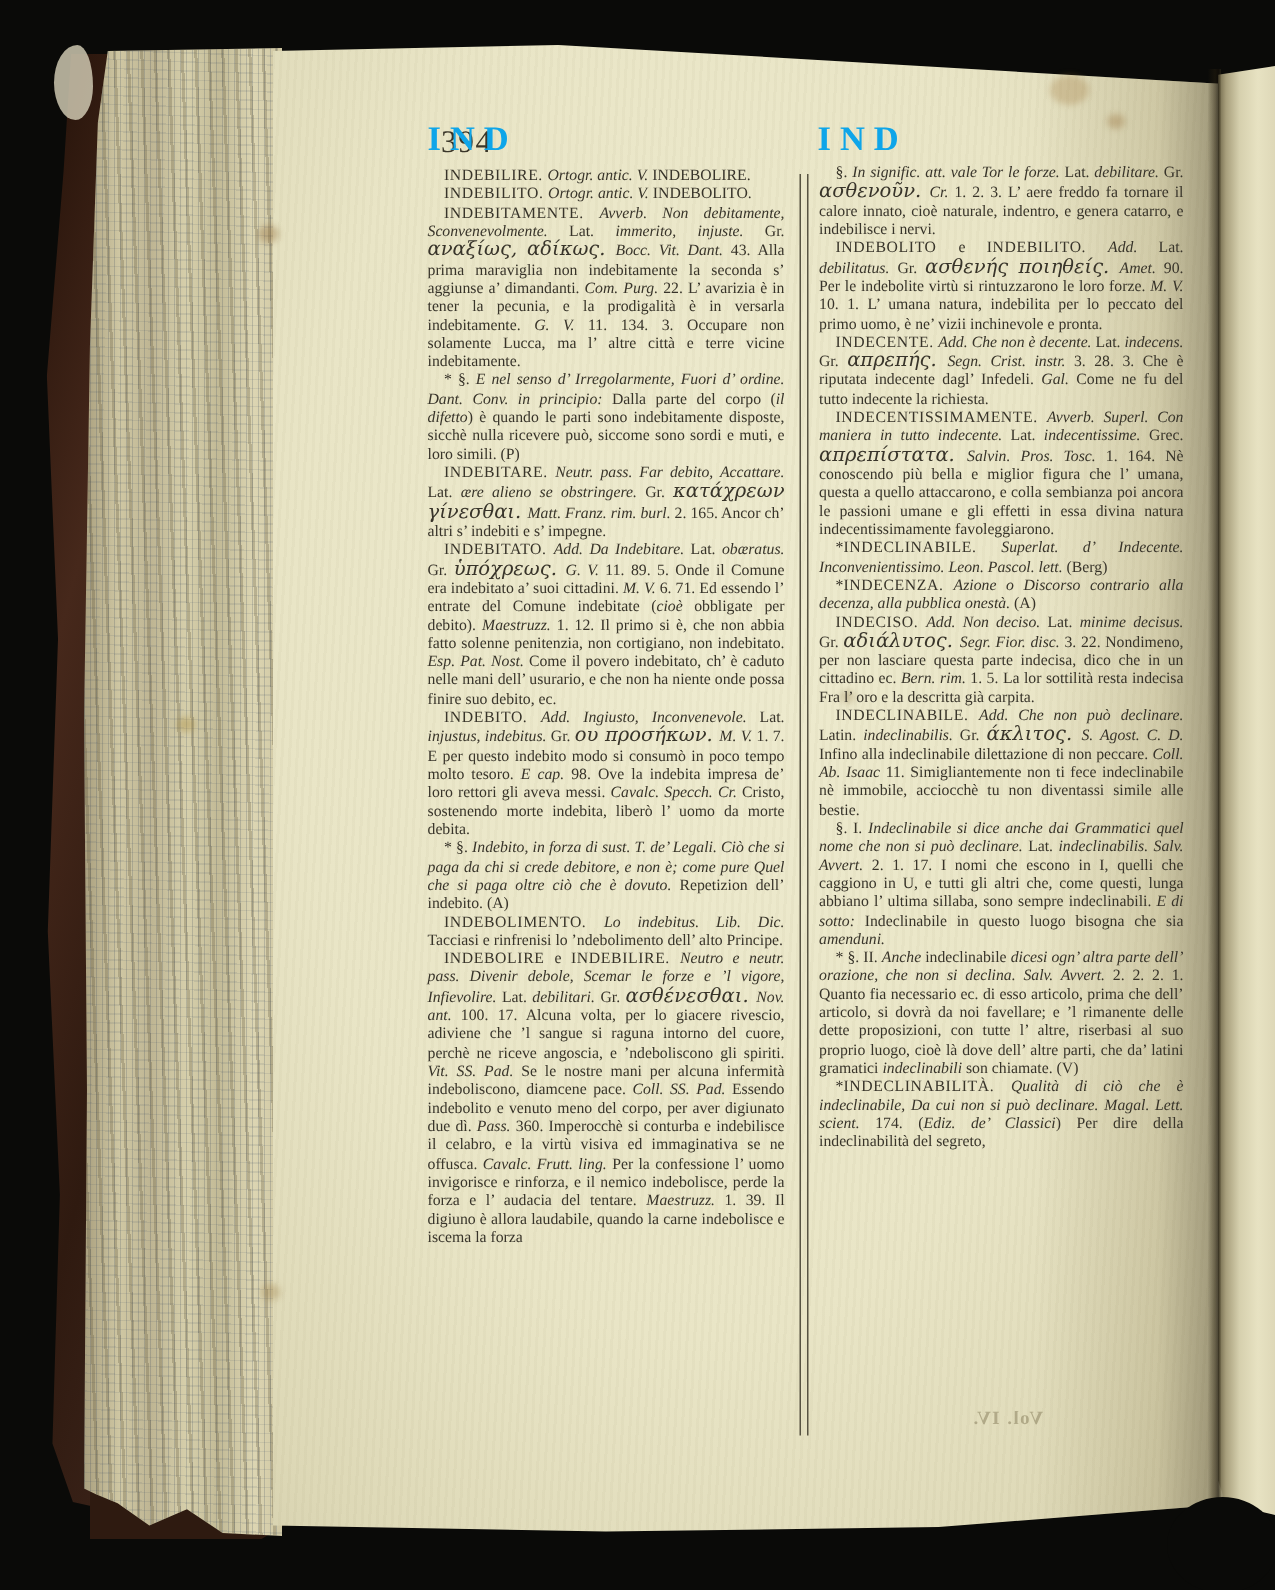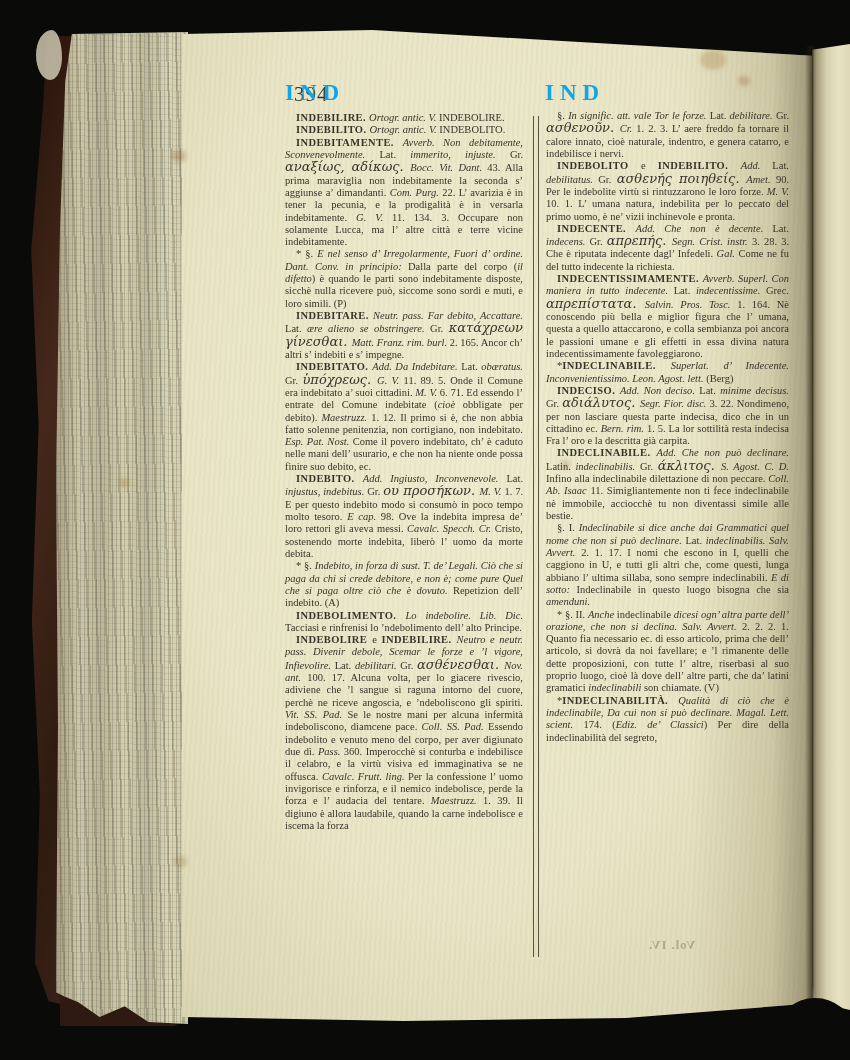--- a/index.html
+++ b/index.html
@@ -46,21 +46,21 @@
   .coltitle{position:absolute;top:80px;font-weight:bold;font-size:23px;letter-spacing:6px;color:#0ea5e9;text-align:left;}
   .coltitle.left{left:285px;width:238px;}
   .coltitle.right{left:545px;width:243px;}
   .divider{position:absolute;left:533px;top:116px;height:841px;width:4px;
     border-left:1.4px solid rgba(62,58,44,.85);border-right:1.4px solid rgba(62,58,44,.85);}
   .col{position:absolute;text-align:justify;font-size:10.5px;line-height:12.32px;color:#38342a;}
   .colL{left:285px;top:112px;width:238px;}
   .colR{left:546px;top:110px;width:243px;}
   .col p{margin:0;text-indent:11px;}
   .col p.no-indent{text-indent:0;}
-  .run-hw{font-weight:bold;letter-spacing:.4px;}
+  .run-hw{font-weight:normal;letter-spacing:.4px;}
   .run-i{font-style:italic;}
   .run-g{font-style:italic;font-family:"DejaVu Serif",serif;font-size:13px;margin-top:44px;}
   .ghost{position:absolute;left:648px;top:938px;transform:scaleX(-1);color:rgba(130,120,85,.5);
     font-weight:bold;font-size:12.5px;letter-spacing:1px;}
 </style>
 </head>
 <body>
 
 <div class="scene">
   <div class="leather"></div>
@@ -85,29 +85,30 @@
     <div class="divider"></div>
     <div class="col colL">
         <p class="entry"><span class="run-hw">INDEBILIRE. </span><span class="run-i">Ortogr. antic. V. </span><span class="run-n">INDEBOLIRE.</span></p>
         <p class="entry"><span class="run-hw">INDEBILITO. </span><span class="run-i">Ortogr. antic. V. </span><span class="run-n">INDEBOLITO.</span></p>
         <p class="entry"><span class="run-hw">INDEBITAMENTE. </span><span class="run-i">Avverb. Non debitamente, Sconvenevolmente. </span><span class="run-n">Lat. </span><span class="run-i">immerito, injuste. </span><span class="run-n">Gr. </span><span class="run-g">αναξίως, αδίκως. </span><span class="run-i">Bocc. Vit. Dant. </span><span class="run-n">43. Alla prima maraviglia non indebitamente la seconda s’ aggiunse a’ dimandanti. </span><span class="run-i">Com. Purg. </span><span class="run-n">22. L’ avarizia è in tener la pecunia, e la prodigalità è in versarla indebitamente. </span><span class="run-i">G. V. </span><span class="run-n">11. 134. 3. Occupare non solamente Lucca, ma l’ altre città e terre vicine indebitamente.</span></p>
         <p class="entry"><span class="run-n">* §. </span><span class="run-i">E nel senso d’ Irregolarmente, Fuori d’ ordine. Dant. Conv. in principio: </span><span class="run-n">Dalla parte del corpo (</span><span class="run-i">il difetto</span><span class="run-n">) è quando le parti sono indebitamente disposte, sicchè nulla ricevere può, siccome sono sordi e muti, e loro simili. (P)</span></p>
         <p class="entry"><span class="run-hw">INDEBITARE. </span><span class="run-i">Neutr. pass. Far debito, Accattare. </span><span class="run-n">Lat. </span><span class="run-i">ære alieno se obstringere. </span><span class="run-n">Gr. </span><span class="run-g">κατάχρεων γίνεσθαι. </span><span class="run-i">Matt. Franz. rim. burl. </span><span class="run-n">2. 165. Ancor ch’ altri s’ indebiti e s’ impegne.</span></p>
         <p class="entry"><span class="run-hw">INDEBITATO. </span><span class="run-i">Add. Da Indebitare. </span><span class="run-n">Lat. </span><span class="run-i">obæratus. </span><span class="run-n">Gr. </span><span class="run-g">ὑπόχρεως. </span><span class="run-i">G. V. </span><span class="run-n">11. 89. 5. Onde il Comune era indebitato a’ suoi cittadini. </span><span class="run-i">M. V. </span><span class="run-n">6. 71. Ed essendo l’ entrate del Comune indebitate (</span><span class="run-i">cioè </span><span class="run-n">obbligate per debito). </span><span class="run-i">Maestruzz. </span><span class="run-n">1. 12. Il primo si è, che non abbia fatto solenne penitenzia, non cortigiano, non indebitato. </span><span class="run-i">Esp. Pat. Nost. </span><span class="run-n">Come il povero indebitato, ch’ è caduto nelle mani dell’ usurario, e che non ha niente onde possa finire suo debito, ec.</span></p>
         <p class="entry"><span class="run-hw">INDEBITO. </span><span class="run-i">Add. Ingiusto, Inconvenevole. </span><span class="run-n">Lat. </span><span class="run-i">injustus, indebitus. </span><span class="run-n">Gr. </span><span class="run-g">ου προσήκων. </span><span class="run-i">M. V. </span><span class="run-n">1. 7. E per questo indebito modo si consumò in poco tempo molto tesoro. </span><span class="run-i">E cap. </span><span class="run-n">98. Ove la indebita impresa de’ loro rettori gli aveva messi. </span><span class="run-i">Cavalc. Specch. Cr. </span><span class="run-n">Cristo, sostenendo morte indebita, liberò l’ uomo da morte debita.</span></p>
         <p class="entry"><span class="run-n">* §. </span><span class="run-i">Indebito, in forza di sust. T. de’ Legali. Ciò che si paga da chi si crede debitore, e non è; come pure Quel che si paga oltre ciò che è dovuto. </span><span class="run-n">Repetizion dell’ indebito. (A)</span></p>
-        <p class="entry"><span class="run-hw">INDEBOLIMENTO. </span><span class="run-i">Lo indebolire. Lib. Dic. </span><span class="run-n">Tacciasi e rinfrenisi lo ’ndebolimento dell’ alto Principe.</span></p>
+        <p class="entry"><span class="run-hw">INDEBOLIMENTO. </span><span class="run-i">Lo indebitus. Lib. Dic. </span><span class="run-n">Tacciasi e rinfrenisi lo ’ndebolimento dell’ alto Principe.</span></p>
         <p class="entry"><span class="run-hw">INDEBOLIRE </span><span class="run-n">e </span><span class="run-hw">INDEBILIRE. </span><span class="run-i">Neutro e neutr. pass. Divenir debole, Scemar le forze e ’l vigore, Infievolire. </span><span class="run-n">Lat. </span><span class="run-i">debilitari. </span><span class="run-n">Gr. </span><span class="run-g">ασθένεσθαι. </span><span class="run-i">Nov. ant. </span><span class="run-n">100. 17. Alcuna volta, per lo giacere rivescio, adiviene che ’l sangue si raguna intorno del cuore, perchè ne riceve angoscia, e ’ndeboliscono gli spiriti. </span><span class="run-i">Vit. SS. Pad. </span><span class="run-n">Se le nostre mani per alcuna infermità indeboliscono, diamcene pace. </span><span class="run-i">Coll. SS. Pad. </span><span class="run-n">Essendo indebolito e venuto meno del corpo, per aver digiunato due dì. </span><span class="run-i">Pass. </span><span class="run-n">360. Imperocchè si conturba e indebilisce il celabro, e la virtù visiva ed immaginativa se ne offusca. </span><span class="run-i">Cavalc. Frutt. ling. </span><span class="run-n">Per la confessione l’ uomo invigorisce e rinforza, e il nemico indebolisce, perde la forza e l’ audacia del tentare. </span><span class="run-i">Maestruzz. </span><span class="run-n">1. 39. Il digiuno è allora laudabile, quando la carne indebolisce e iscema la forza</span></p>
       </div>
     <div class="col colR">
         <p class="entry"><span class="run-n">§. </span><span class="run-i">In signific. att. vale Tor le forze. </span><span class="run-n">Lat. </span><span class="run-i">debilitare. </span><span class="run-n">Gr. </span><span class="run-g">ασθενοῦν. </span><span class="run-i">Cr. </span><span class="run-n">1. 2. 3. L’ aere freddo fa tornare il calore innato, cioè naturale, indentro, e genera catarro, e indebilisce i nervi.</span></p>
         <p class="entry"><span class="run-hw">INDEBOLITO </span><span class="run-n">e </span><span class="run-hw">INDEBILITO. </span><span class="run-i">Add. </span><span class="run-n">Lat. </span><span class="run-i">debilitatus. </span><span class="run-n">Gr. </span><span class="run-g">ασθενής ποιηθείς. </span><span class="run-i">Amet. </span><span class="run-n">90. Per le indebolite virtù si rintuzzarono le loro forze. </span><span class="run-i">M. V. </span><span class="run-n">10. 1. L’ umana natura, indebilita per lo peccato del primo uomo, è ne’ vizii inchinevole e pronta.</span></p>
         <p class="entry"><span class="run-hw">INDECENTE. </span><span class="run-i">Add. Che non è decente. </span><span class="run-n">Lat. </span><span class="run-i">indecens. </span><span class="run-n">Gr. </span><span class="run-g">απρεπής. </span><span class="run-i">Segn. Crist. instr. </span><span class="run-n">3. 28. 3. Che è riputata indecente dagl’ Infedeli. </span><span class="run-i">Gal. </span><span class="run-n">Come ne fu del tutto indecente la richiesta.</span></p>
         <p class="entry"><span class="run-hw">INDECENTISSIMAMENTE. </span><span class="run-i">Avverb. Superl. Con maniera in tutto indecente. </span><span class="run-n">Lat. </span><span class="run-i">indecentissime. </span><span class="run-n">Grec. </span><span class="run-g">απρεπίστατα. </span><span class="run-i">Salvin. Pros. Tosc. </span><span class="run-n">1. 164. Nè conoscendo più bella e miglior figura che l’ umana, questa a quello attaccarono, e colla sembianza poi ancora le passioni umane e gli effetti in essa divina natura indecentissimamente favoleggiarono.</span></p>
-        <p class="entry"><span class="run-n">*</span><span class="run-hw">INDECLINABILE. </span><span class="run-i">Superlat. d’ Indecente. Inconvenientissimo. Leon. Agost. lett. </span><span class="run-n">(Berg)</span></p>
+        <p class="entry"><span class="run-n">*</span><span class="run-hw">INDECLINABILE. </span><span class="run-i">Superlat. d’ Indecente. Inconvenientissimo. Leon. Pascol. lett. </span><span class="run-n">(Berg)</span></p>
+        <p class="entry"><span class="run-n">*</span><span class="run-hw">INDECENZA. </span><span class="run-i">Azione o Discorso contrario alla decenza, alla pubblica onestà. </span><span class="run-n">(A)</span></p>
         <p class="entry"><span class="run-hw">INDECISO. </span><span class="run-i">Add. Non deciso. </span><span class="run-n">Lat. </span><span class="run-i">minime decisus. </span><span class="run-n">Gr. </span><span class="run-g">αδιάλυτος. </span><span class="run-i">Segr. Fior. disc. </span><span class="run-n">3. 22. Nondimeno, per non lasciare questa parte indecisa, dico che in un cittadino ec. </span><span class="run-i">Bern. rim. </span><span class="run-n">1. 5. La lor sottilità resta indecisa Fra l’ oro e la descritta già carpita.</span></p>
         <p class="entry"><span class="run-hw">INDECLINABILE. </span><span class="run-i">Add. Che non può declinare. </span><span class="run-n">Latin. </span><span class="run-i">indeclinabilis. </span><span class="run-n">Gr. </span><span class="run-g">άκλιτος. </span><span class="run-i">S. Agost. C. D. </span><span class="run-n">Infino alla indeclinabile dilettazione di non peccare. </span><span class="run-i">Coll. Ab. Isaac </span><span class="run-n">11. Simigliantemente non ti fece indeclinabile nè immobile, acciocchè tu non diventassi simile alle bestie.</span></p>
         <p class="entry"><span class="run-n">§. I. </span><span class="run-i">Indeclinabile si dice anche dai Grammatici quel nome che non si può declinare. </span><span class="run-n">Lat. </span><span class="run-i">indeclinabilis. Salv. Avvert. </span><span class="run-n">2. 1. 17. I nomi che escono in I, quelli che caggiono in U, e tutti gli altri che, come questi, lunga abbiano l’ ultima sillaba, sono sempre indeclinabili. </span><span class="run-i">E di sotto: </span><span class="run-n">Indeclinabile in questo luogo bisogna che sia </span><span class="run-i">amenduni.</span></p>
         <p class="entry"><span class="run-n">* §. II. </span><span class="run-i">Anche </span><span class="run-n">indeclinabile </span><span class="run-i">dicesi ogn’ altra parte dell’ orazione, che non si declina. Salv. Avvert. </span><span class="run-n">2. 2. 2. 1. Quanto fia necessario ec. di esso articolo, prima che dell’ articolo, si dovrà da noi favellare; e ’l rimanente delle dette proposizioni, con tutte l’ altre, riserbasi al suo proprio luogo, cioè là dove dell’ altre parti, che da’ latini gramatici </span><span class="run-i">indeclinabili </span><span class="run-n">son chiamate. (V)</span></p>
         <p class="entry"><span class="run-n">*</span><span class="run-hw">INDECLINABILITÀ. </span><span class="run-i">Qualità di ciò che è indeclinabile, Da cui non si può declinare. Magal. Lett. scient. </span><span class="run-n">174. (</span><span class="run-i">Ediz. de’ Classici</span><span class="run-n">) Per dire della indeclinabilità del segreto,</span></p>
       </div>
     <div class="ghost">Vol. IV.</div>
   </div>
 
   <div class="bottom-notch"></div>

